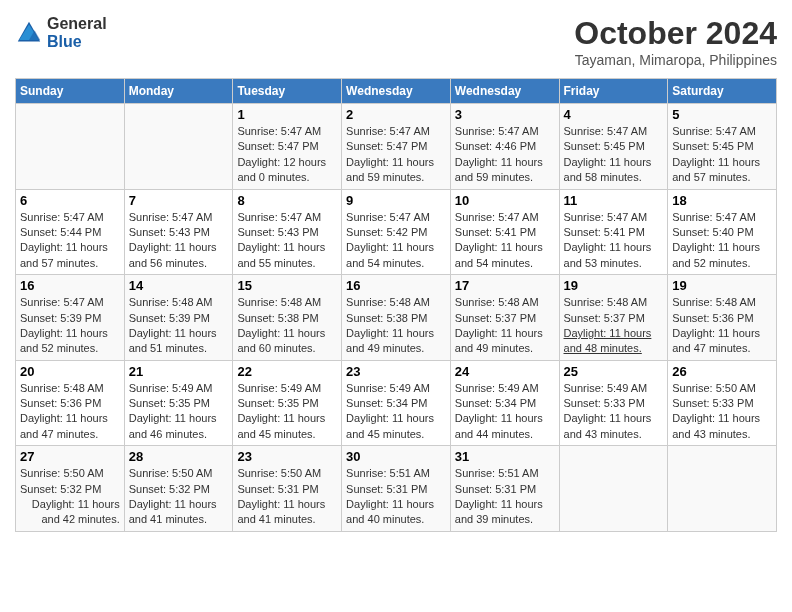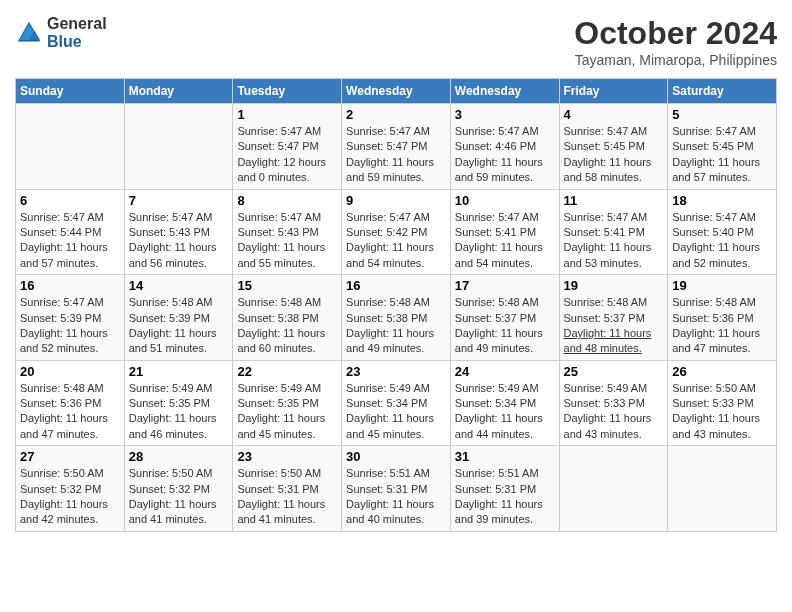--- a/index.html
+++ b/index.html
@@ -334,21 +334,21 @@
             <span style="display: block;">Daylight: 11 hours and 43 minutes.</span>
           </div>
         </td>
       </tr>
       <tr>
         <td>
           <span class="day-num">27</span>
           <div class="day-info">
             <span style="display: block;">Sunrise: 5:50 AM</span>
             <span style="display: block;">Sunset: 5:32 PM</span>
-            <span style="display: block;">Daylight: 11 hours and 42 minutes.</span>
+            <span style="display: block; text-align: right;">Daylight: 11 hours and 42 minutes.</span>
           </div>
         </td>
         <td>
           <span class="day-num">28</span>
           <div class="day-info">
             <span style="display: block;">Sunrise: 5:50 AM</span>
             <span style="display: block;">Sunset: 5:32 PM</span>
             <span style="display: block;">Daylight: 11 hours and 41 minutes.</span>
           </div>
         </td>

